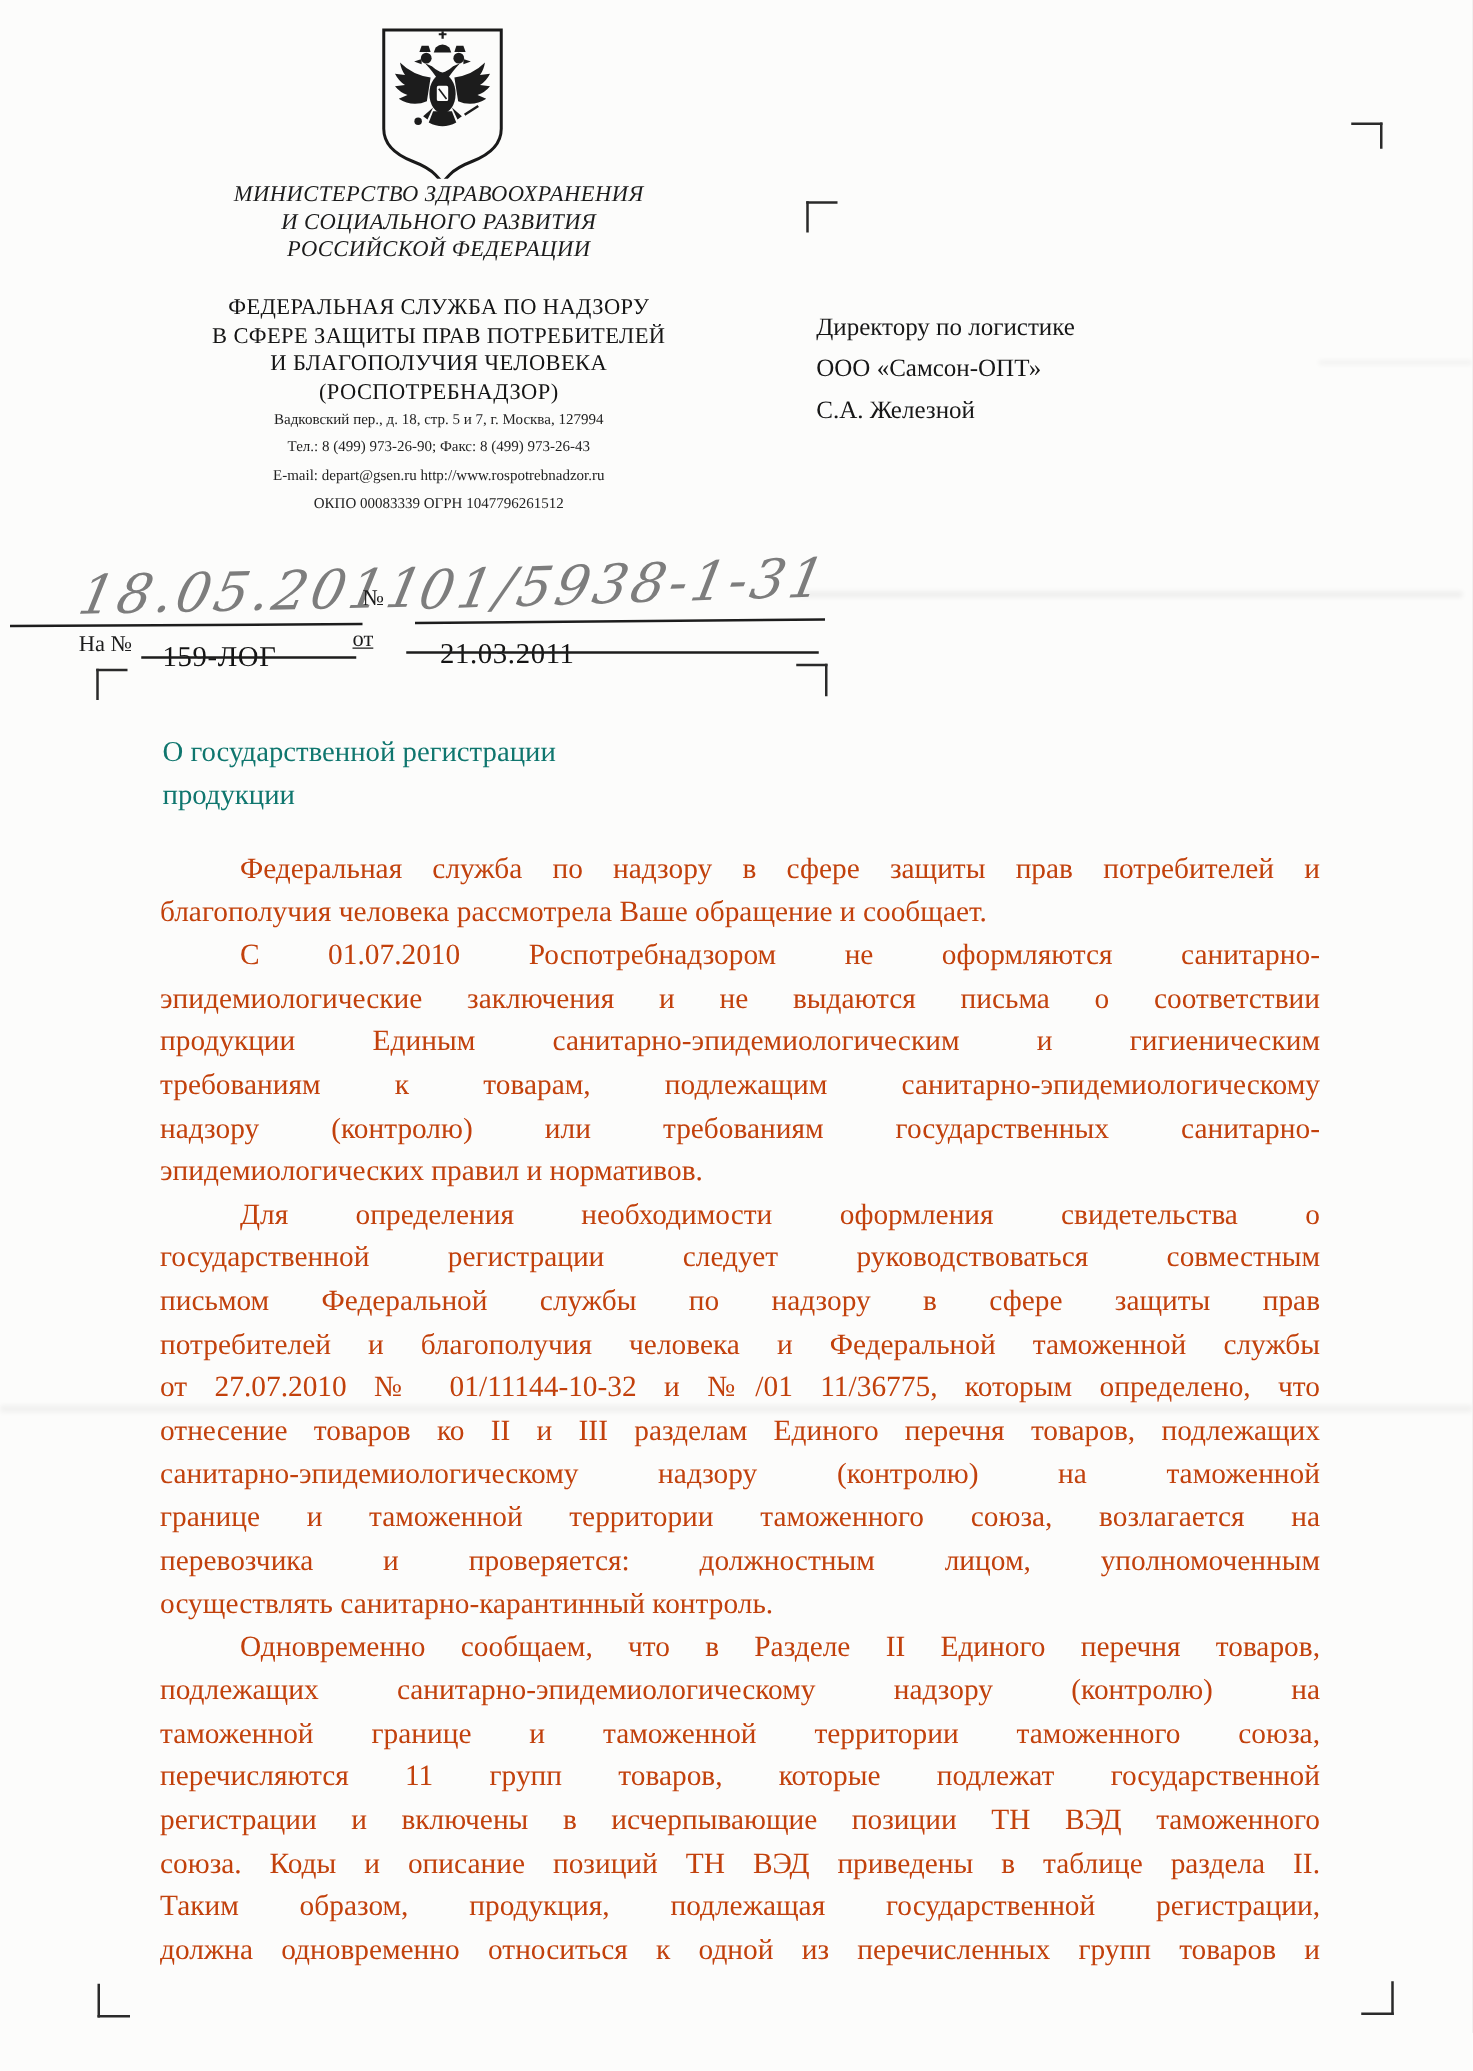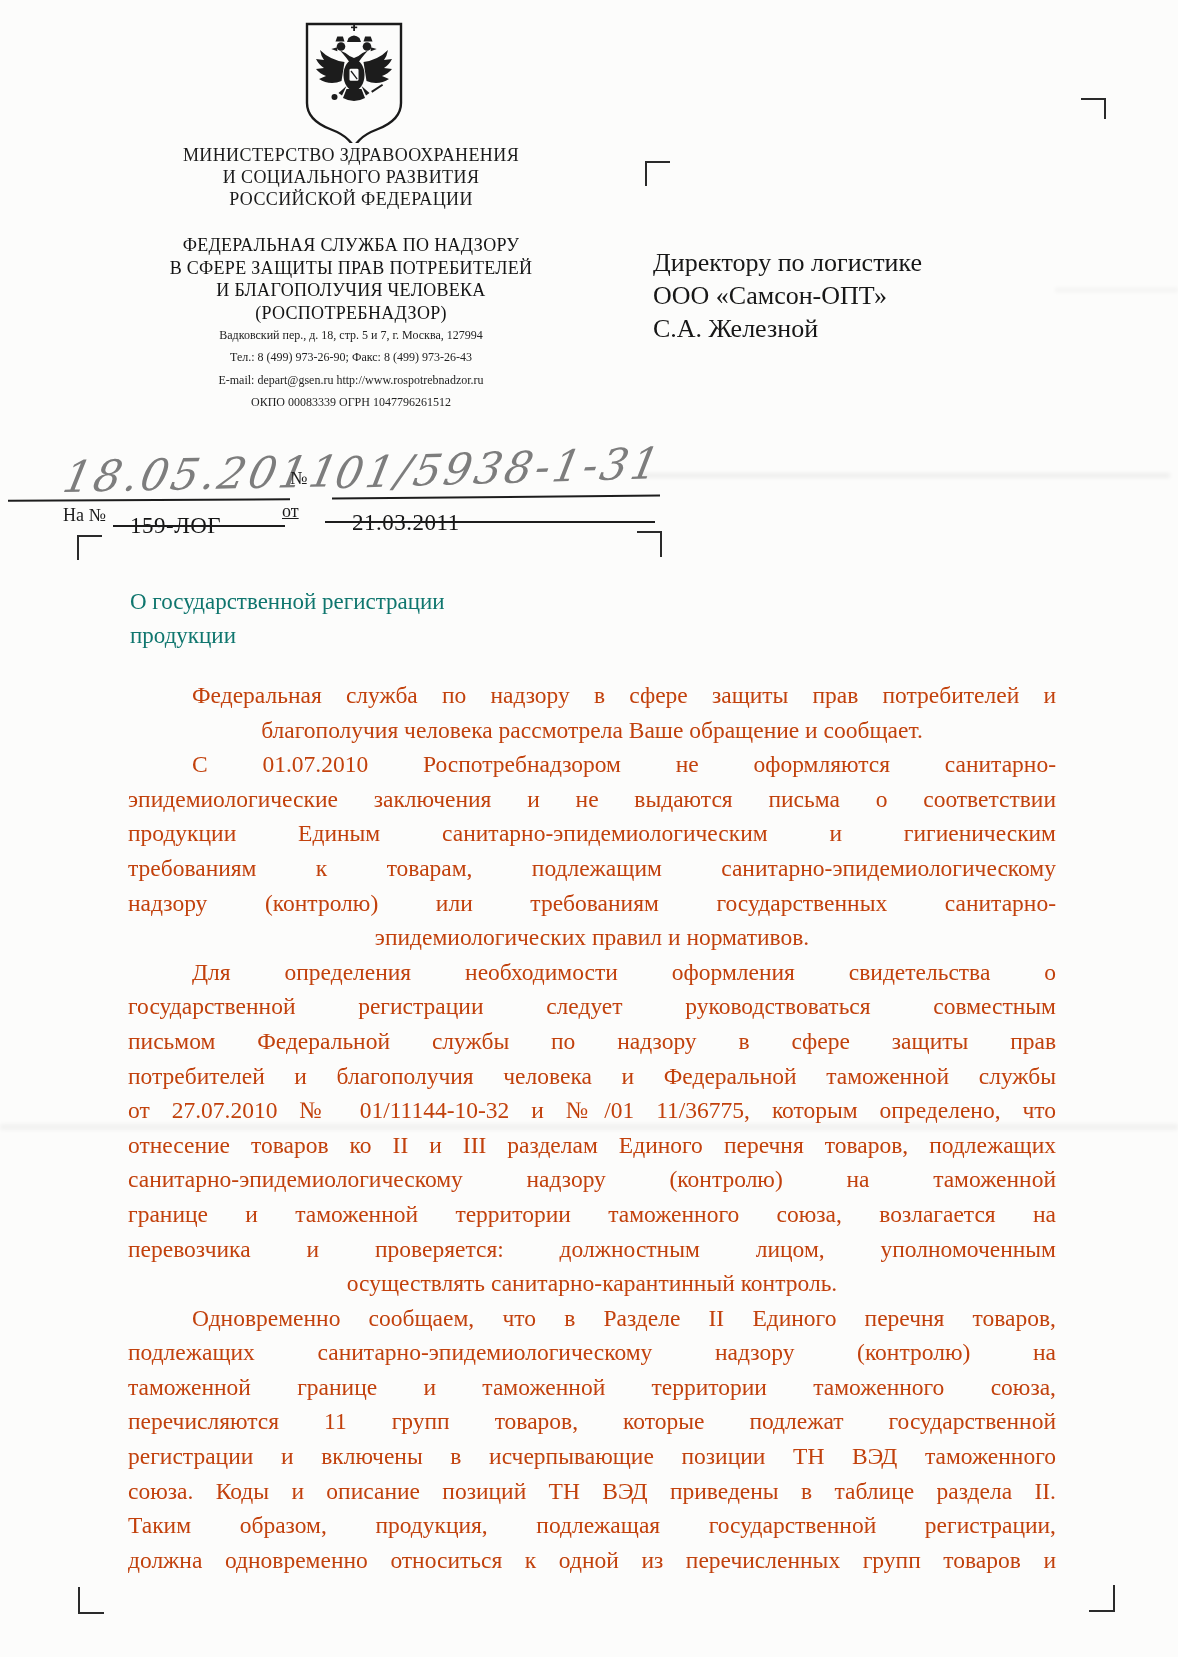--- a/index.html
+++ b/index.html
@@ -8,46 +8,46 @@
     width:1178px;height:1657px;
     margin:0 auto;
     background:#fcfcfb;
     overflow:hidden;
     font-family:"Liberation Serif","DejaVu Serif",serif;
     color:#161616;
   }
   .abs{position:absolute;}
   
   .lh-block{left:88px;width:526px;text-align:center;}
-  .ministry{top:144px;font-size:18px;line-height:22px;letter-spacing:.4px;color:#1b1b1b;}
+  .ministry{top:144px;font-size:18px;line-height:22px;letter-spacing:.4px;color:#1b1b1b;font-style:italic;}
   .service{top:234px;font-size:18px;line-height:22.5px;font-weight:normal;letter-spacing:.3px;color:#141414;}
   .addr{top:324px;font-size:12px;line-height:22.4px;color:#222;}
   
-  .recipient{left:653px;top:246px;font-size:26px;line-height:33px;color:#171717;}
+  .recipient{left:653px;top:246px;font-size:20px;line-height:33px;color:#171717;}
   
   .bk{position:absolute;}
   .bk-tl{border-left:2px solid #2a2a2a;border-top:2px solid #2a2a2a;}
   .bk-tr{border-right:2px solid #2a2a2a;border-top:2px solid #2a2a2a;}
   .bk-bl{border-left:2px solid #2a2a2a;border-bottom:2px solid #2a2a2a;}
   .bk-br{border-right:2px solid #2a2a2a;border-bottom:2px solid #2a2a2a;}
   
   .hand{
     font-family:"DejaVu Serif",serif;font-style:italic;
     color:#7d7d7d;letter-spacing:3px;white-space:nowrap;
   }
   .hand-date{left:64px;top:449px;font-size:43px;transform:rotate(-1.2deg) skewX(-13deg);}
   .hand-num{left:336px;top:443px;font-size:43px;transform:rotate(-1.8deg) skewX(-13deg);}
   .rule{position:absolute;background:#1d1d1d;height:2px;}
   .lbl{position:absolute;font-size:18px;color:#1c1c1c;}
   .typed{position:absolute;font-size:23px;color:#141414;letter-spacing:.5px;}
   
   .subject{left:130px;top:568px;font-size:23px;line-height:34px;color:#0f766e;margin-top:17px;}
   
   .body-text{left:128px;top:678px;width:928px;font-size:23.5px;color:#c2410c;}
-  .bline{height:34.6px;line-height:34.6px;text-align:center;white-space:nowrap;}
+  .bline{height:34.6px;line-height:34.6px;text-align:left;white-space:nowrap;}
   .bline.just{white-space:normal;text-align:justify;text-align-last:justify;}
   .bline.ind{padding-left:64px;}
   
   .streak{position:absolute;background:#000;filter:blur(2px);}
   .s1{left:640px;top:473px;width:530px;height:5px;opacity:.055;}
   .s2{left:0;top:1124px;width:1178px;height:6px;opacity:.045;}
   .s3{left:1055px;top:288px;width:123px;height:4px;opacity:.04;}
 </style>
 </head>
 <body>

